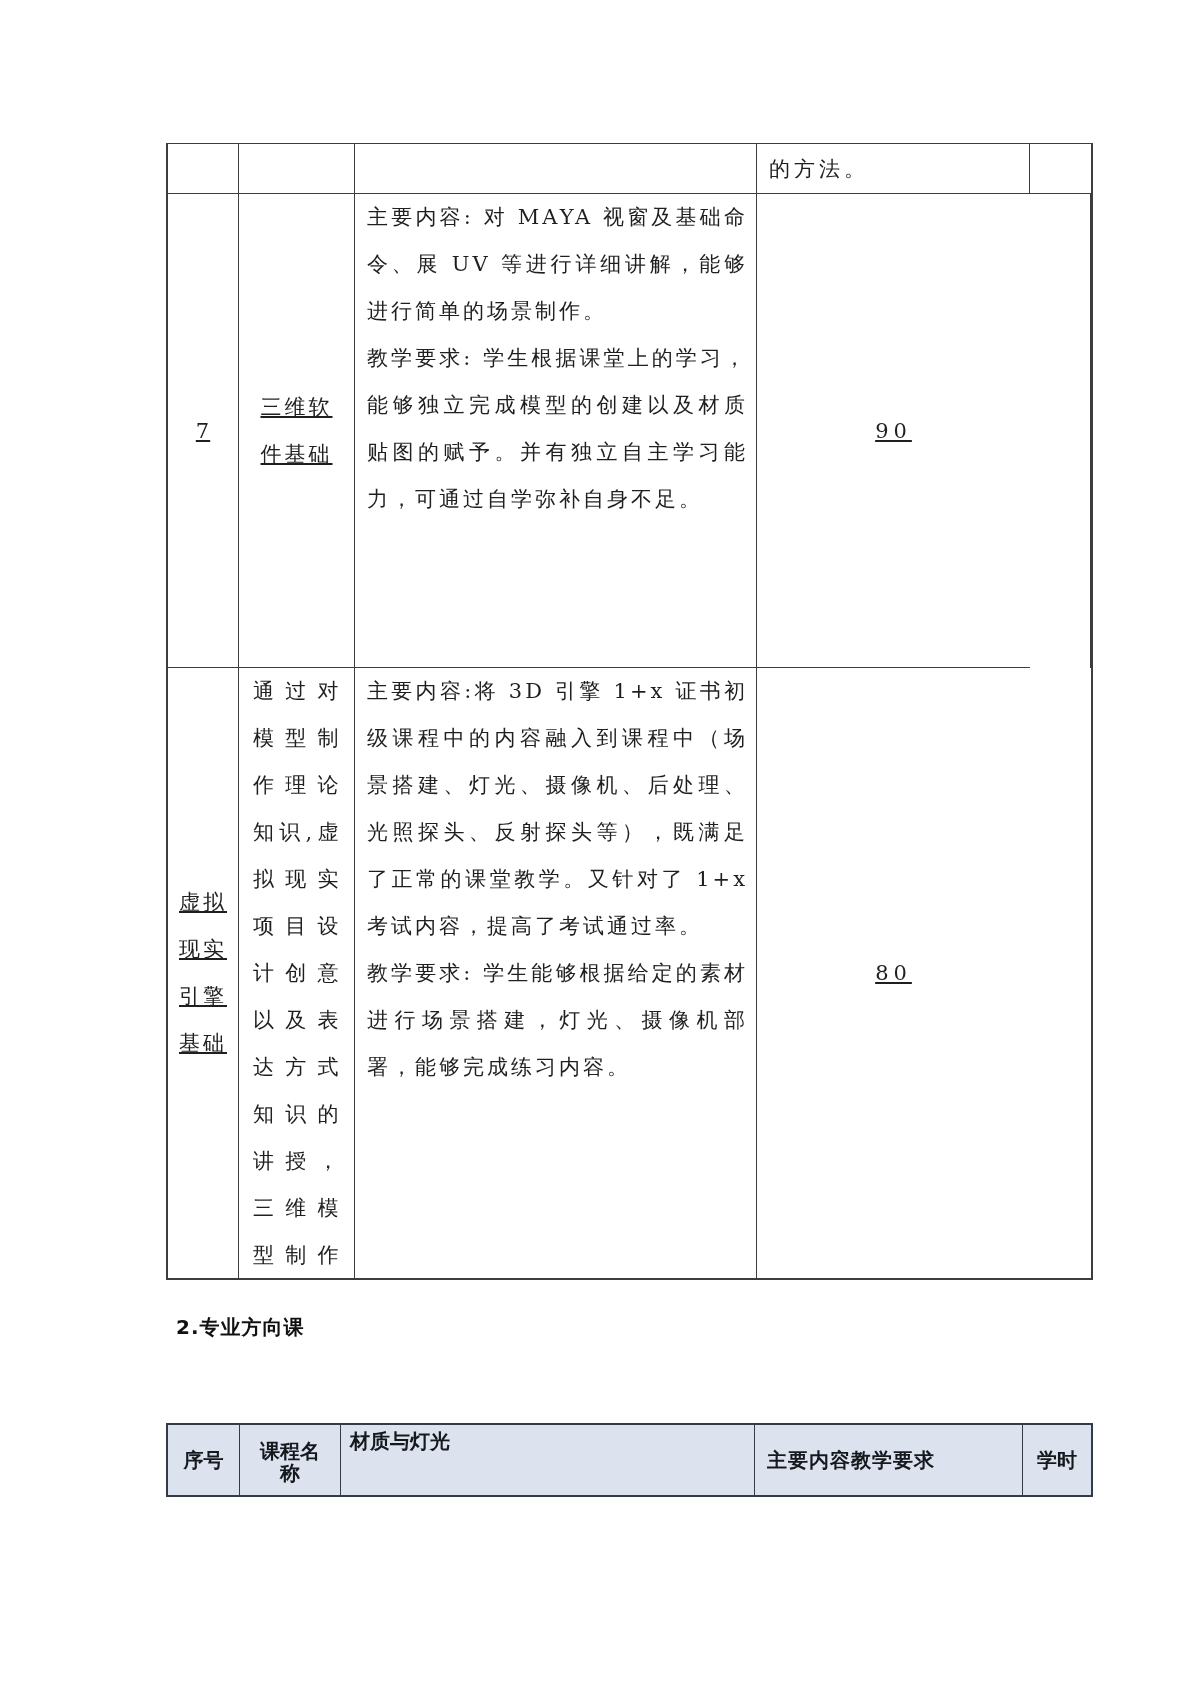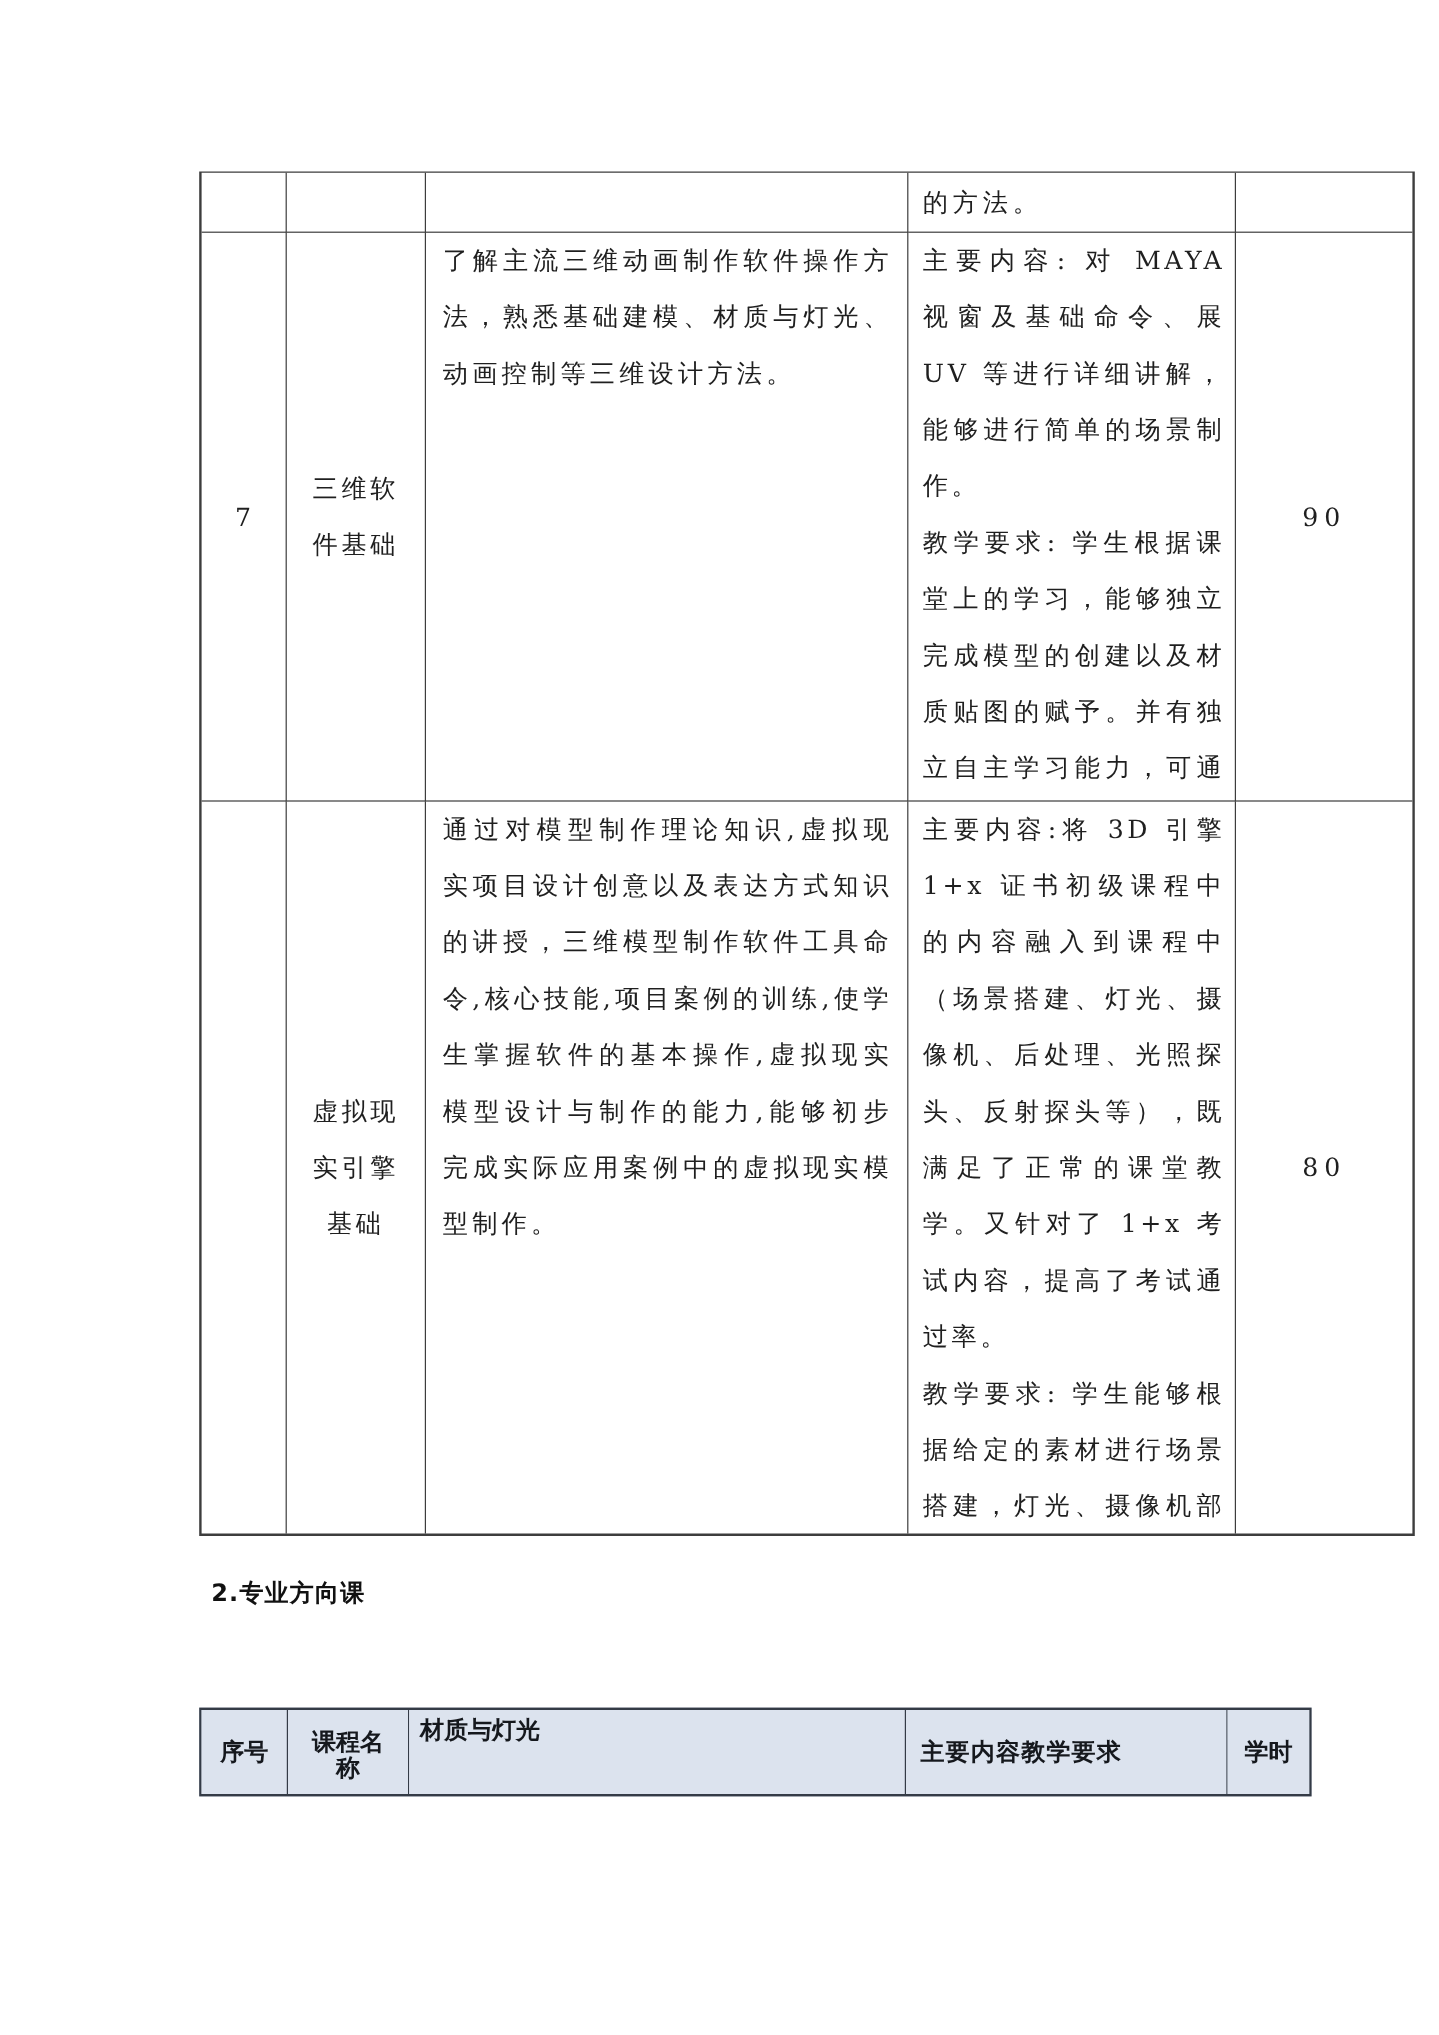--- a/index.html
+++ b/index.html
@@ -15,40 +15,40 @@
     background:#ffffff;
     margin:0 auto;
     font-family:"DejaVu Serif","Liberation Serif",serif;
     color:var(--text);
     overflow:hidden;
   }
 
   
   .cont-table{
     position:absolute;left:166px;top:143px;
-    width:1013px;height:1137px;
+    width:927px;height:1137px;
     box-sizing:border-box;
     border:2px solid var(--border);
     border-top-width:1px;
     display:grid;
     grid-template-columns:71px 116px 402px 273px 1fr;
     grid-template-rows:50px 474px 1fr;
     background:#ffffff;
   }
   .cell{
     box-sizing:border-box;
     border-right:1px solid var(--border);
     border-bottom:1px solid var(--border);
     font-size:21px;
     overflow:hidden;
   }
   .cell.last-col{border-right:none;}
   .cell.last-row{border-bottom:none;}
 
-  .c-center{display:flex;align-items:center;justify-content:center;text-align:center;}
+  .c-center{display:flex;align-items:center;justify-content:center;text-align:center;text-decoration:underline;}
   .c-seq{letter-spacing:1px;}
   .c-course span{display:block;width:78px;line-height:47px;letter-spacing:3px;text-align:center;}
   .c-text{
     padding:0 12px 0 14px;
     text-align:justify;text-justify:inter-character;
     line-height:47px;letter-spacing:3.5px;
   }
   .c-content{
     padding:0 8px 12px 12px;
     text-align:justify;text-justify:inter-character;
@@ -106,21 +106,20 @@
     <div class="cell c-center"></div>
     <div class="cell c-center"></div>
     <div class="cell"></div>
     <div class="cell c-carryover">的方法。</div>
     <div class="cell c-center c-hours last-col"></div>
 
     <div class="cell c-center c-seq">7</div>
     <div class="cell c-center c-course">
       <span>三维软件基础</span>
     </div>
-    <div class="cell c-text">了解主流三维动画制作软件操作方法，熟悉基础建模、材质与灯光、动画控制等三维设计方法。</div>
     <div class="cell c-content">
       <p>主要内容: 对 MAYA 视窗及基础命令、展 UV 等进行详细讲解，能够进行简单的场景制作。</p>
       <p>教学要求: 学生根据课堂上的学习，能够独立完成模型的创建以及材质贴图的赋予。并有独立自主学习能力，可通过自学弥补自身不足。</p>
     </div>
     <div class="cell c-center c-hours last-col">90</div>
 
     <div class="cell c-center c-seq last-row"></div>
     <div class="cell c-center c-course last-row">
       <span>虚拟现实引擎基础</span>
     </div>

